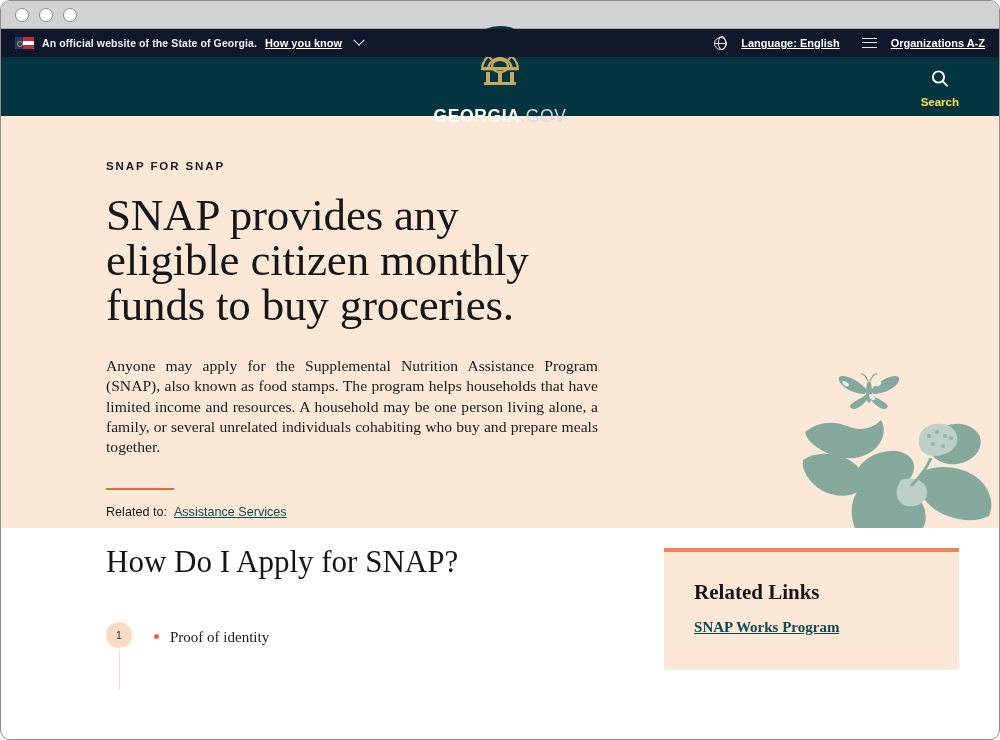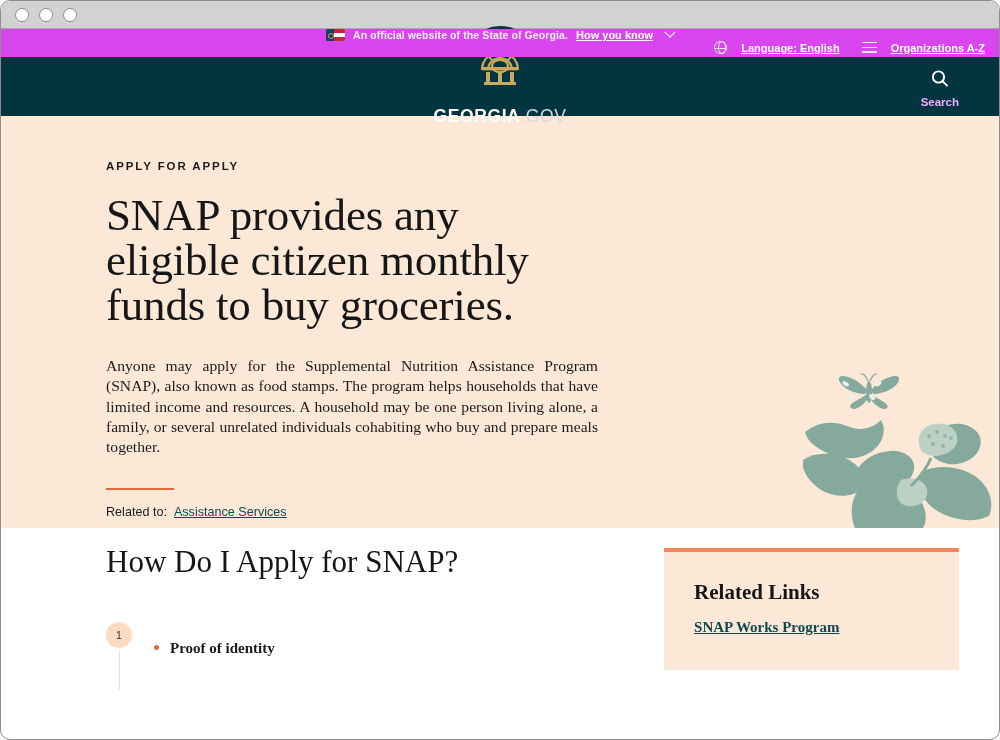--- a/index.html
+++ b/index.html
@@ -26,24 +26,24 @@
     display: flex; align-items: center;
     padding-left: 14px; gap: 10px;
   }
   .dot {
     width: 14px; height: 14px; border-radius: 50%;
     background: #ffffff; border: 1.5px solid #8a8a8a;
   }
 
   
   .utilbar {
-    height: 28px; background: #d946ef;
+    height: 28px; background: #0f172a;
     display: flex; align-items: center;
     padding: 0 14px;
-    position: relative; z-index: 3; flex-direction: column;
+    position: relative; z-index: 3;
   }
   .util-left { display: flex; align-items: center; gap: 8px; }
   .flag {
     width: 19px; height: 12px; border-radius: 1px;
     position: relative; overflow: hidden;
     background: #ffffff; flex: none;
   }
   .flag .st { position: absolute; left: 0; width: 100%; height: 4px; background: #bf2a36; }
   .flag .s1 { top: 0; } .flag .s2 { top: 8px; }
   .flag .canton {
@@ -108,21 +108,21 @@
   }
   .logo-circle svg { position: absolute; left: 12px; top: 10px; }
   .brand {
     margin-top: 4px; font-size: 17.5px; letter-spacing: .6px;
     color: #ffffff; white-space: nowrap;
   }
   .brand b { font-weight: bold; }
   .brand span { color: #d6dcdd; font-weight: normal; }
   .searchbtn {
     position: absolute; right: 40px; top: 12px;
-    text-align: center; cursor: pointer; color: #f0abfc;
+    text-align: center; cursor: pointer; color: #fde047;
   }
   .searchbtn .lbl { font-size: 11.5px; font-weight: bold; margin-top: 3px; }
 
   
   .nav {
     height: 31px; background: #033540;
     border-top: 1px solid #0c4450;
     display: flex; align-items: center; justify-content: center;
     gap: 58px; position: relative; z-index: 2;
   }
@@ -180,21 +180,21 @@
     flex: none; position: relative; z-index: 2;
   }
   .step-line {
     position: absolute; left: 12.5px; top: 28px; width: 1.4px;
     height: 40px; background: #fbdcc2;
   }
   .step h3 {
     font-family: "Liberation Serif", serif; font-weight: bold;
     font-size: 21px; color: #161616; line-height: 1.1;
   }
-  .bullets { margin-top: 16px; list-style: none; font-weight: bold; }
+  .bullets { margin-top: 5px; list-style: none; }
   .bullets li {
     font-family: "Liberation Serif", serif; font-size: 15px;
     color: #1b1b1b; position: relative; padding-left: 18px; line-height: 1.4;
   }
   .bullets li:before {
     content: ""; position: absolute; left: 2px; top: 7px;
     width: 5px; height: 5px; border-radius: 50%; background: #e3693c;
   }
   .col-side { width: 296px; margin-left: 40px; padding-top: 20px; }
   .card {
@@ -279,21 +279,21 @@
         <circle cx="8.5" cy="8" r="5.6" fill="none" stroke="#ffffff" stroke-width="1.9"></circle>
         <line x1="12.7" y1="12.3" x2="17" y2="16.6" stroke="#ffffff" stroke-width="1.9" stroke-linecap="round"></line>
       </svg>
       <div class="lbl">Search</div>
     </div>
   </div>
 
 
   <div class="hero">
     <div class="hero-inner">
-      <div class="eyebrow">APPLY FOR APPLY</div>
+      <div class="eyebrow">SNAP FOR SNAP</div>
       <h1>SNAP provides any eligible citizen monthly funds to buy groceries.</h1>
       <p>Anyone may apply for the Supplemental Nutrition Assistance Program (SNAP), also known as food stamps. The program helps households that have limited income and resources. A household may be one person living alone, a family, or several unrelated individuals cohabiting who buy and prepare meals together.</p>
       <div class="rule"></div>
       <div class="related-to">
         <span>Related to:</span>
         <a>Assistance Services</a>
       </div>
     </div>
 
     <svg class="botanical" viewBox="0 0 196 160">

